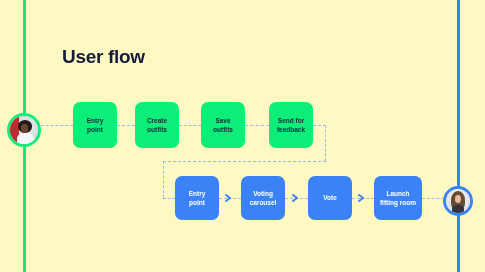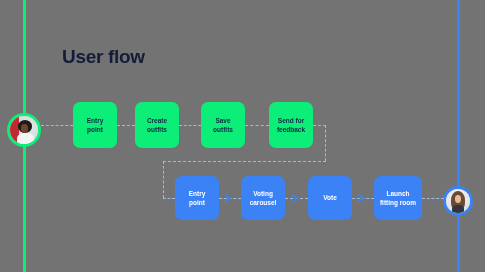--- a/index.html
+++ b/index.html
@@ -7,21 +7,21 @@
     padding: 0;
     background: #ffffff;
   }
   body {
     font-family: "Liberation Sans", sans-serif;
   }
   #canvas {
     position: relative;
     width: 485px;
     height: 272px;
-    background: #737373;
+    background: #fef9c3;
     overflow: hidden;
   }
 
   
   .rail {
     position: absolute;
     top: 0;
     width: 3px;
     height: 272px;
   }

